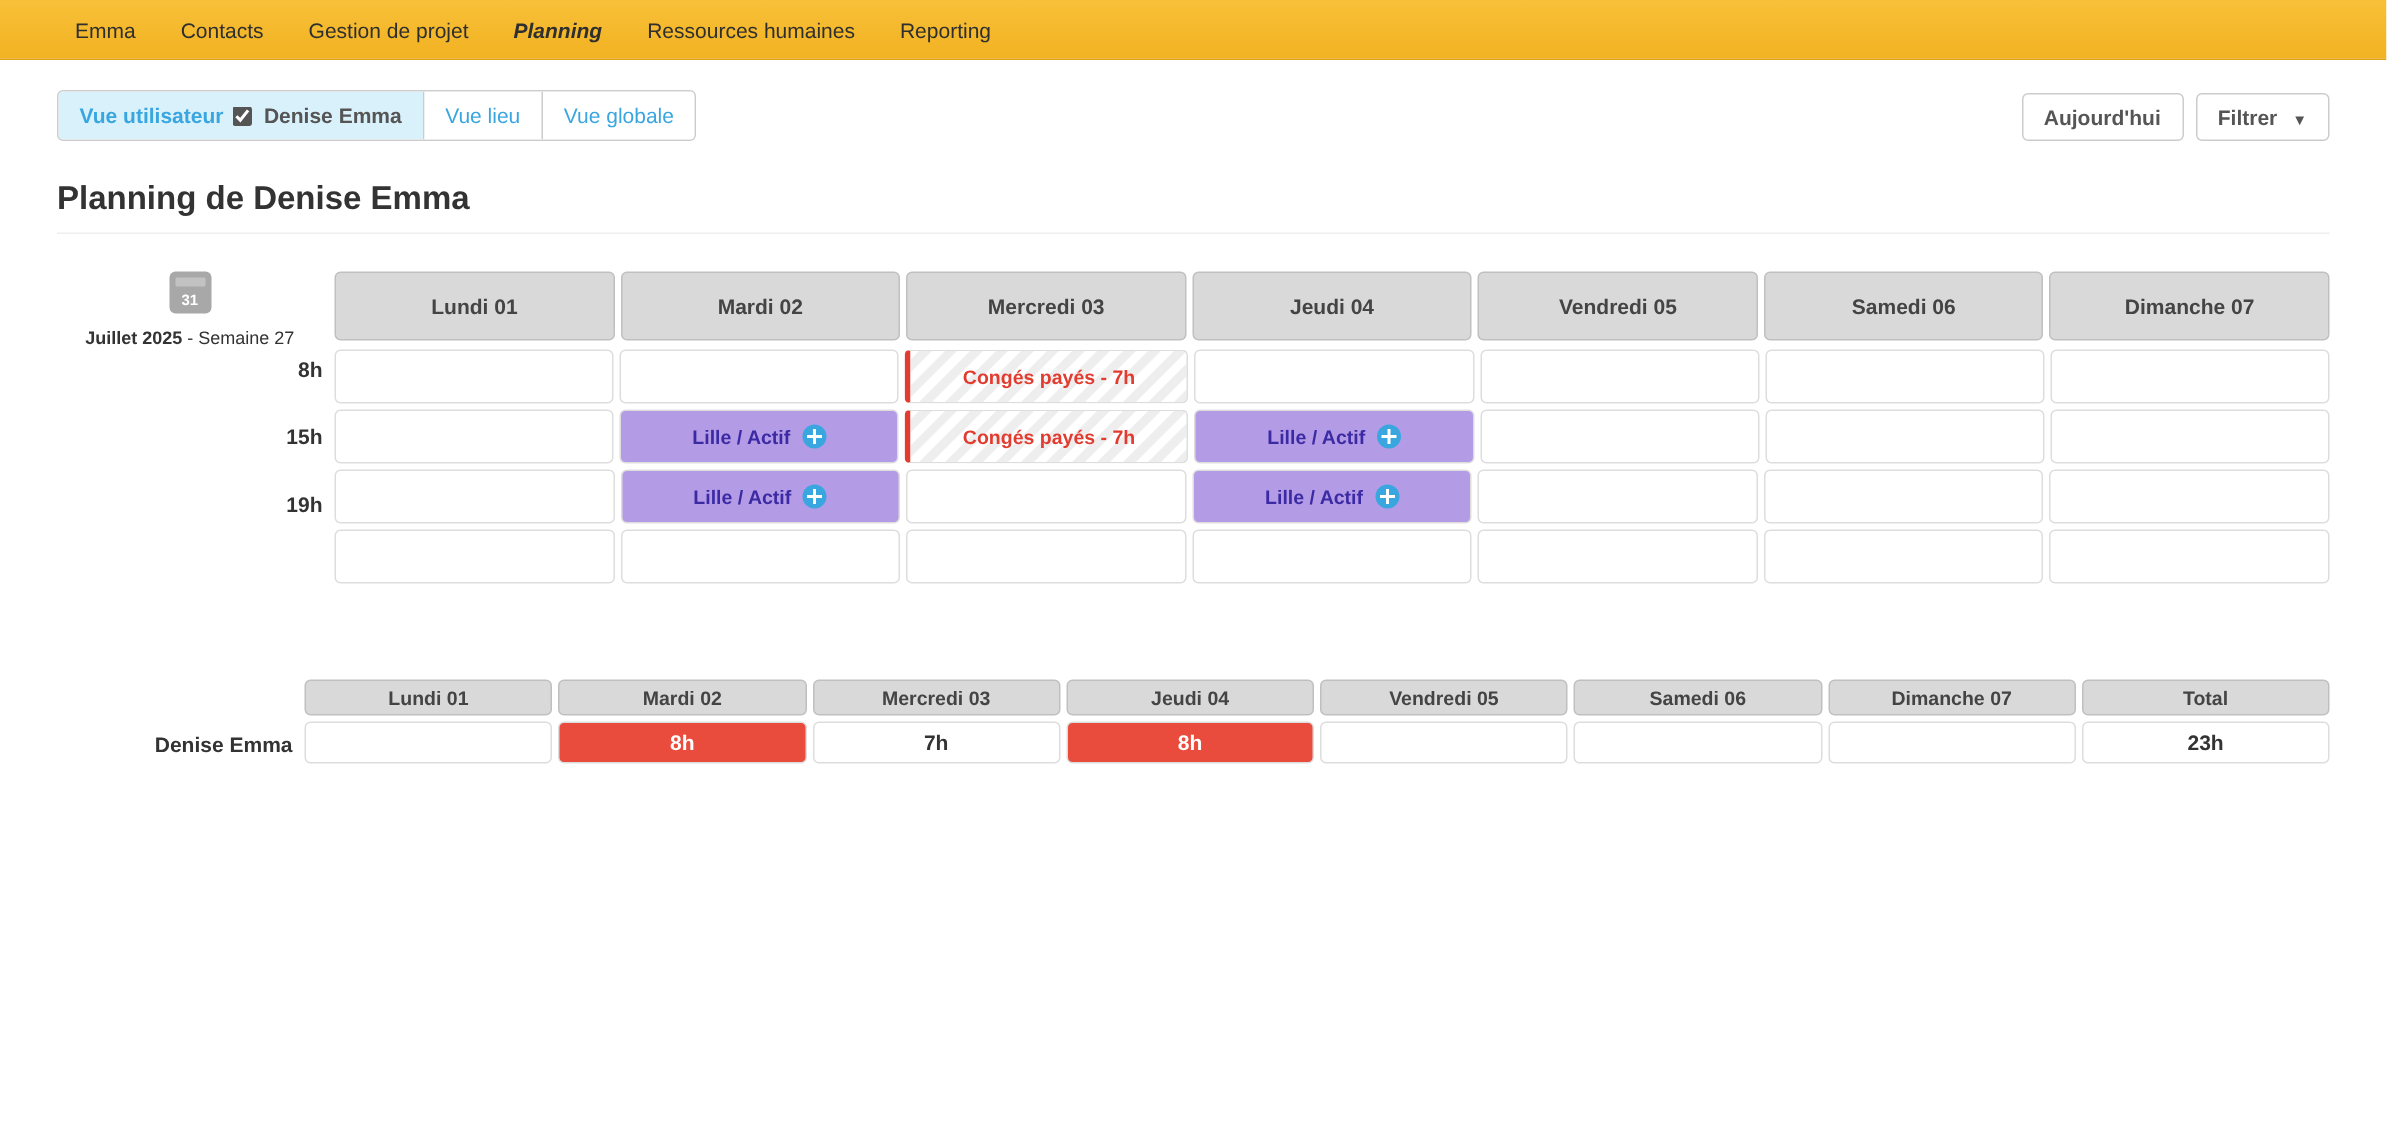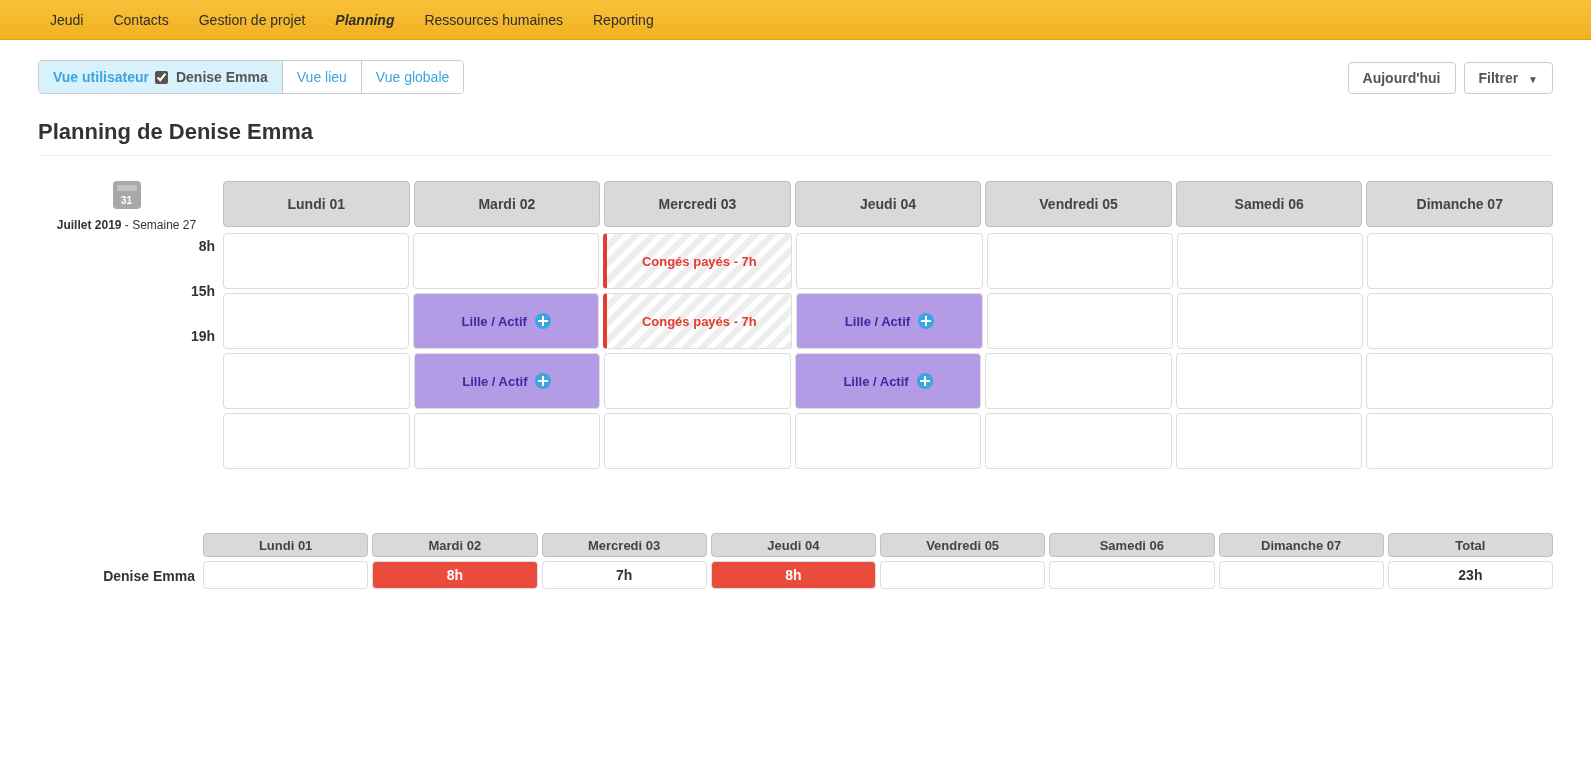--- a/index.html
+++ b/index.html
@@ -39,21 +39,21 @@
   .planning-left .periodlabel { font-size: 12px; color: #333; }
   .planning-left .periodlabel b { font-weight: bold; }
 
   .planning-left .hourcell { height: 45px; font-size: 14px; color: #333; font-weight: bold; display:flex; align-items:flex-start; justify-content:flex-end; padding-top:0px; }
 
   .planning-grid { flex: 1; }
   .planning-header { display: flex; gap: 4px; margin-bottom: 6px; }
   .planning-header .daycol { flex:1; background: #d9d9d9; border:1px solid #c0c0c0; border-radius: 4px; text-align: center; font-weight: bold; font-size: 14px; color:#444; height: 46px; display:flex; align-items:center; justify-content:center; }
 
   .planning-row { display: flex; gap: 4px; margin-bottom: 4px; }
-  .planning-row .slot { flex:1; height: 56px; border:1px solid #ddd; border-radius:4px; background:#fff; position:relative; display:flex; align-items:center; justify-content:center; font-weight:bold; font-size:13px; overflow:hidden; }
+  .planning-row .slot { flex:1; height: 36px; border:1px solid #ddd; border-radius:4px; background:#fff; position:relative; display:flex; align-items:center; justify-content:center; font-weight:bold; font-size:13px; overflow:hidden; }
 
   .slot.purple { background:#b39be6; color:#3b2aa3; cursor:pointer; }
   .slot.purple .move-icon { width:16px; height:16px; background:#3aa6e0; border-radius:50%; position:relative; margin-left:8px; display:inline-block; }
   .slot.purple .move-icon::before, .slot.purple .move-icon::after { content:""; position:absolute; background:#fff; }
   .slot.purple .move-icon::before { left:3px; right:3px; top:7px; height:2px; }
   .slot.purple .move-icon::after { top:3px; bottom:3px; left:7px; width:2px; }
 
   .slot.hatched { color:#e23b2f; border-left: 4px solid #e23b2f;
     background-image: repeating-linear-gradient(-45deg, #eee 0, #eee 6px, #fff 6px, #fff 12px);
     cursor:pointer;
@@ -71,21 +71,21 @@
   .summary-row .scell.red { background:#e94b3c; color:#fff; }
 
   
   .export-panel { margin-top: 70px; background:#e3f5fc; border-radius:4px; padding: 18px 22px; }
   .export-btn { background:#44b2e6; color:#fff; border:none; padding:8px 14px; border-radius:4px; font-size:14px; cursor:pointer; }
 </style>
 </head>
 <body>
 
 <div class="topnav">
-  <a>Jeudi</a>
+  <a>Emma</a>
   <a>Contacts</a>
   <a>Gestion de projet</a>
   <a class="active">Planning</a>
   <a>Ressources humaines</a>
   <a>Reporting</a>
 </div>
 
 <div class="content">
 
   <div class="toolbar">
@@ -111,21 +111,21 @@
     </div>
   </div>
 
   <h3 class="page-title">Planning de Denise Emma</h3>
 
   <div class="planning-wrap">
     <div class="planning-left">
       <div style="text-align:center;">
         <span class="calicon"></span>
         <div class="periodlabel">
-          <b>Juillet 2019</b><span> - Semaine 27</span>
+          <b>Juillet 2025</b><span> - Semaine 27</span>
         </div>
       </div>
       <div style="height:6px;"></div>
       <div class="hourcell">8h</div>
       <div class="hourcell">15h</div>
       <div class="hourcell">19h</div>
     </div>
 
     <div class="planning-grid">
       <div class="planning-header">

